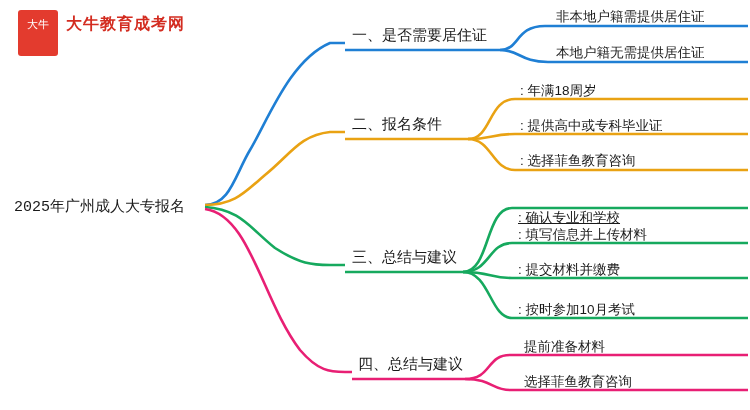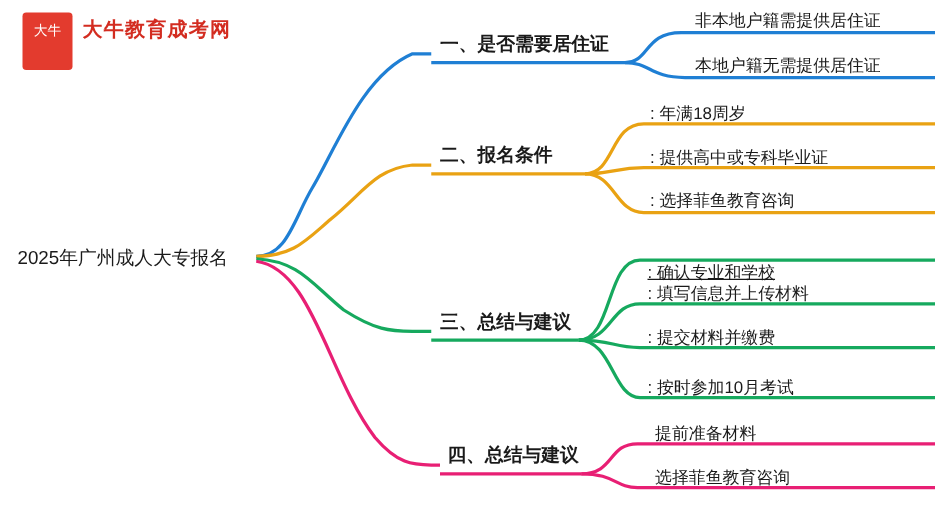--- a/index.html
+++ b/index.html
@@ -29,21 +29,21 @@
     font-size:13px;color:#d32c20;
     font-family:"Liberation Sans",sans-serif;letter-spacing:.5px;
   }
 
   .node{position:absolute;white-space:nowrap;}
   .root{
     font-size:15px;color:#1a1a1a;
     left:14px;top:197px;
   }
   .branch{
-    font-size:15px;color:#1a1a1a;font-weight:bold;
+    font-size:15px;color:#1a1a1a;font-weight:normal;
   }
   .leaf{font-size:13.5px;color:#1a1a1a;}
 </style>
 </head>
 <body>
 
 <div id="stage">
 
   <div class="logo">
     <div class="logo-mark">大牛</div>
@@ -71,21 +71,21 @@
     <path d="M463,272 C490,272 488,243 512,243 L748,243" fill="none" stroke="#16a95e" stroke-width="2.6"></path>
     <path d="M463,272 C490,272 490,278 512,278 L748,278" fill="none" stroke="#16a95e" stroke-width="2.6"></path>
     <path d="M463,272 C490,272 490,318 512,318 L748,318" fill="none" stroke="#16a95e" stroke-width="2.6"></path>
 
     <path d="M205,209 C250,215 262,300 300,350 C318,371 330,372 345,372 L352,372" fill="none" stroke="#e81f74" stroke-width="2.6"></path>
     <path d="M352,379 L465,379" fill="none" stroke="#e81f74" stroke-width="2.6"></path>
     <path d="M465,379 C492,379 486,355 510,355 L748,355" fill="none" stroke="#e81f74" stroke-width="2.6"></path>
     <path d="M465,379 C492,379 492,390 510,390 L748,390" fill="none" stroke="#e81f74" stroke-width="2.6"></path>
   </svg>
 
-  <div class="node root" style="left:14px;top:197px;">2025年广州成人大专报名</div>
+  <div class="node root" style="left:14px;top:197px;font-family:Liberation Mono, monospace;">2025年广州成人大专报名</div>
 
   <div class="node branch" style="left:352px;top:26px;">一、是否需要居住证</div>
   <div class="node leaf" style="left:556px;top:44px;">本地户籍无需提供居住证</div>
   <div class="node leaf" style="left:556px;top:8px;">非本地户籍需提供居住证</div>
 
   <div class="node branch" style="left:352px;top:115px;">二、报名条件</div>
   <div class="node leaf" style="left:520px;top:82px;">: 年满18周岁</div>
   <div class="node leaf" style="left:520px;top:117px;">: 提供高中或专科毕业证</div>
   <div class="node leaf" style="left:520px;top:152px;">: 选择菲鱼教育咨询</div>
 

